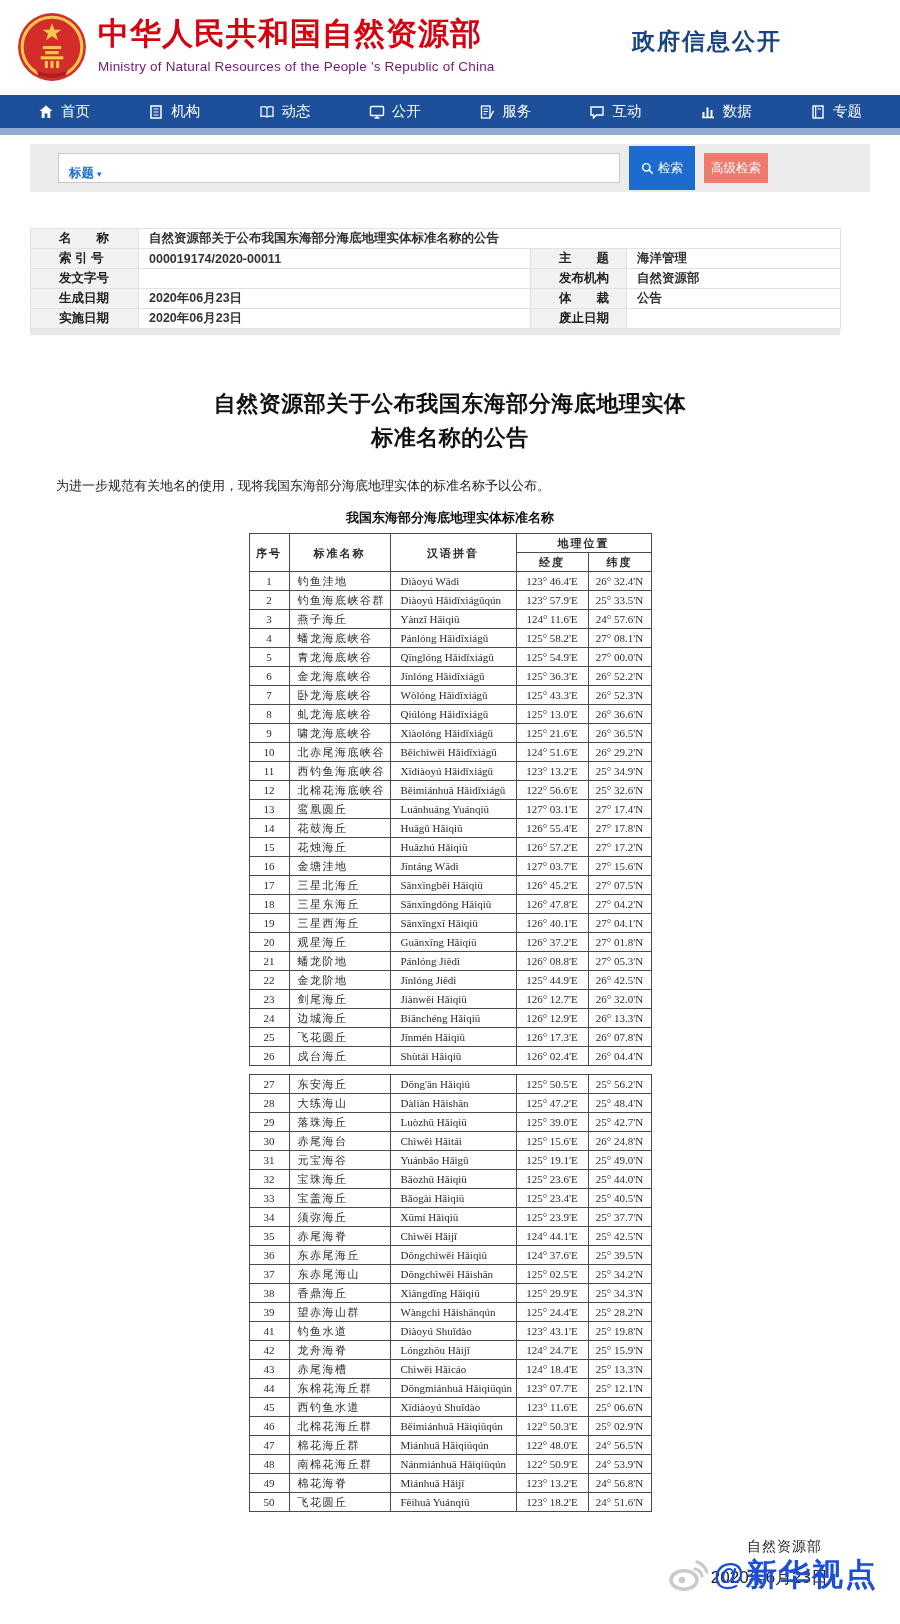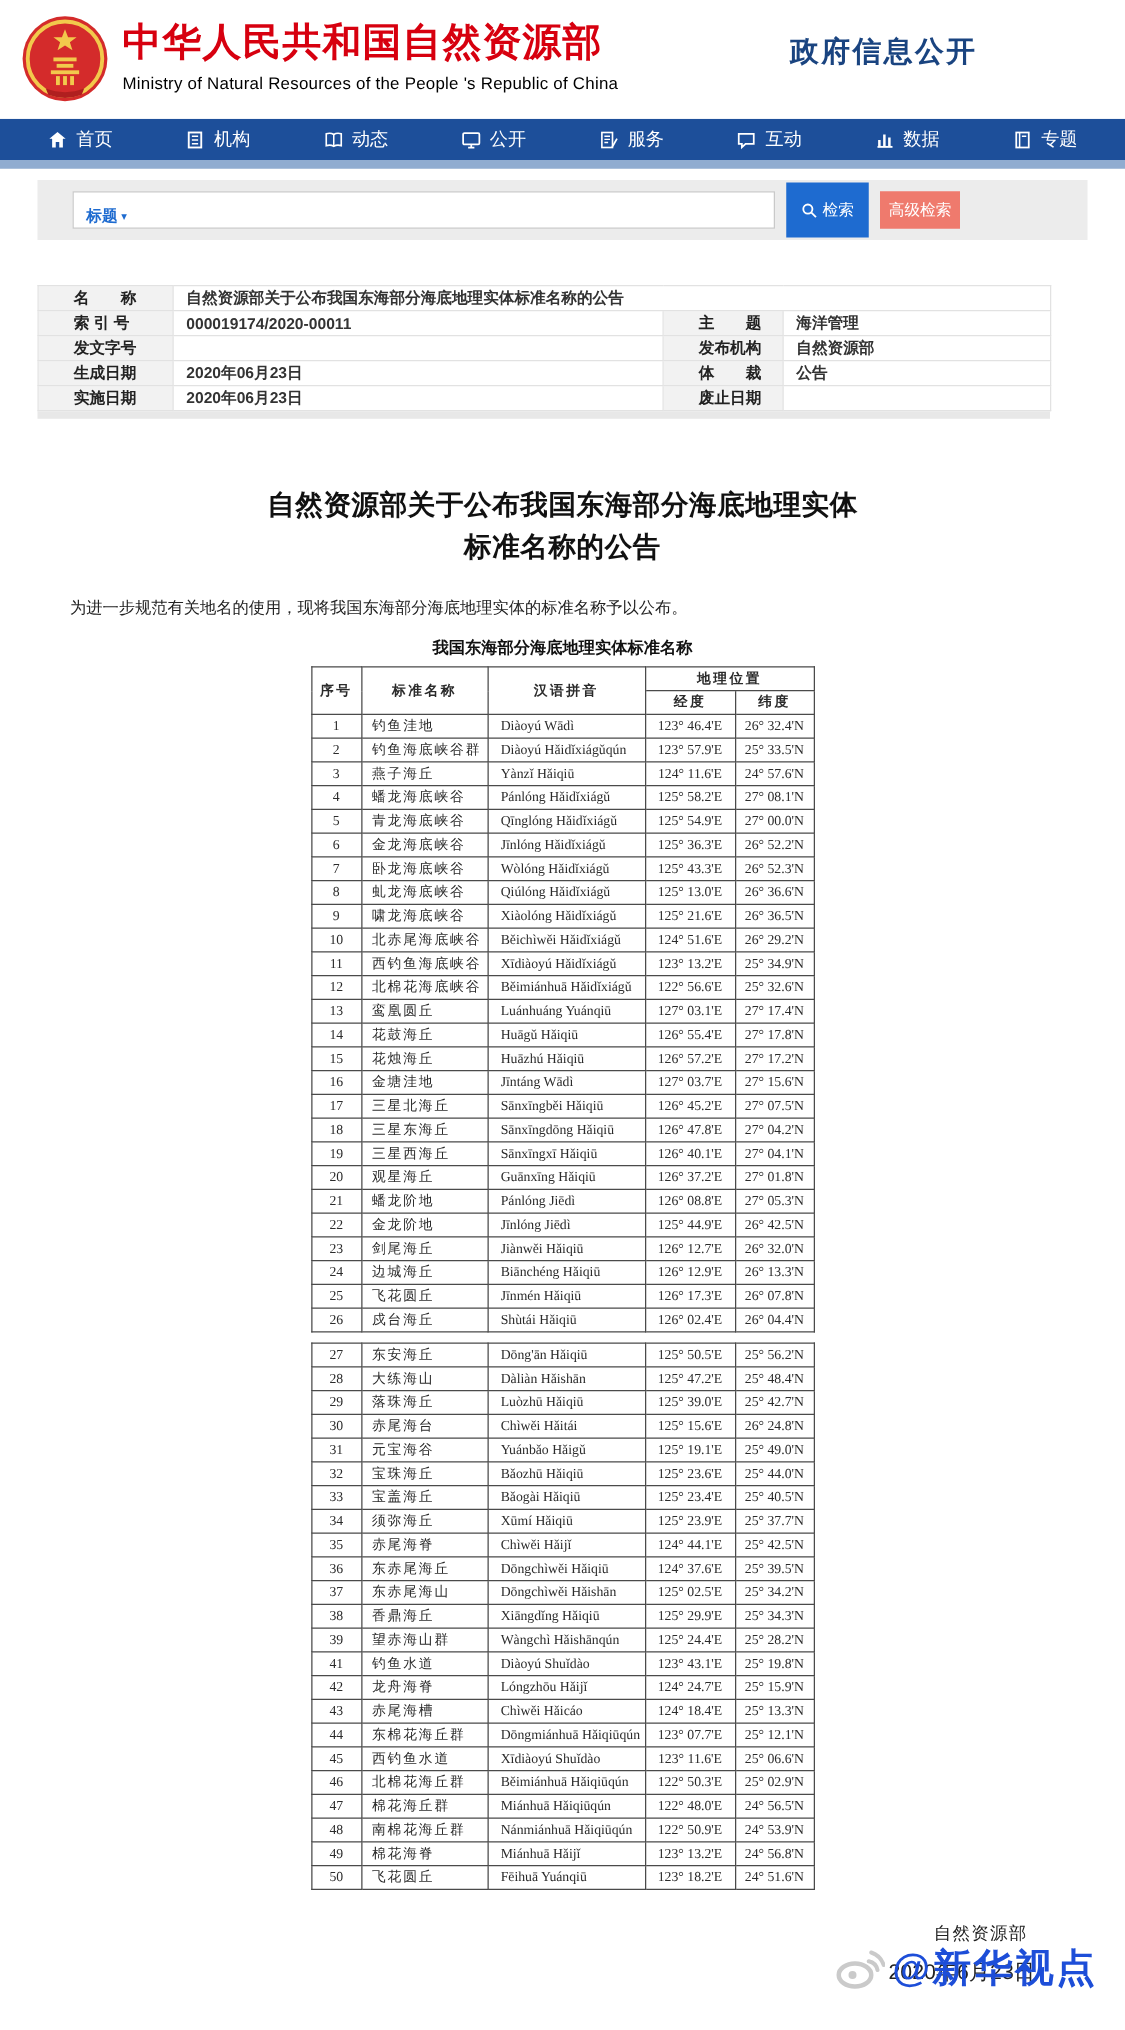--- a/index.html
+++ b/index.html
@@ -4,21 +4,21 @@
 <style>
   html,body{margin:0;padding:0;background:#fff;}
   body{font-family:"Liberation Sans","DejaVu Sans",sans-serif;}
   .page{position:relative;width:900px;height:1624px;overflow:hidden;background:#fff;}
 
   
   .site-header{position:relative;height:95px;background:#fff;}
   .logo{position:absolute;left:16px;top:9px;width:72px;height:76px;}
   .titles{position:absolute;left:98px;top:14px;}
   .title-cn{font-size:31px;font-weight:bold;color:#d7000f;letter-spacing:1px;line-height:40px;}
-  .title-en{font-size:13.5px;color:#000000;margin-top:5px;letter-spacing:.2px;}
+  .title-en{font-size:13.5px;color:#701a75;margin-top:5px;letter-spacing:.2px;}
   .gov-info{position:absolute;right:118px;top:26px;font-size:23px;font-weight:bold;color:#1a4480;letter-spacing:2px;}
 
   
   .nav{height:33px;background:#1d4f9a;display:flex;align-items:center;justify-content:space-between;padding:0 38px;}
   .nav-item{display:flex;align-items:center;gap:7px;color:#fff;font-size:14.5px;text-decoration:none;cursor:pointer;}
   .nav-icon{display:inline-flex;width:16px;height:16px;}
   .nav-strip{height:7px;background:#90acd0;}
 
   
   .search-band{margin:9px 30px 0 30px;height:48px;background:#ececec;display:flex;align-items:center;padding:0 28px;box-sizing:border-box;gap:9px;}

